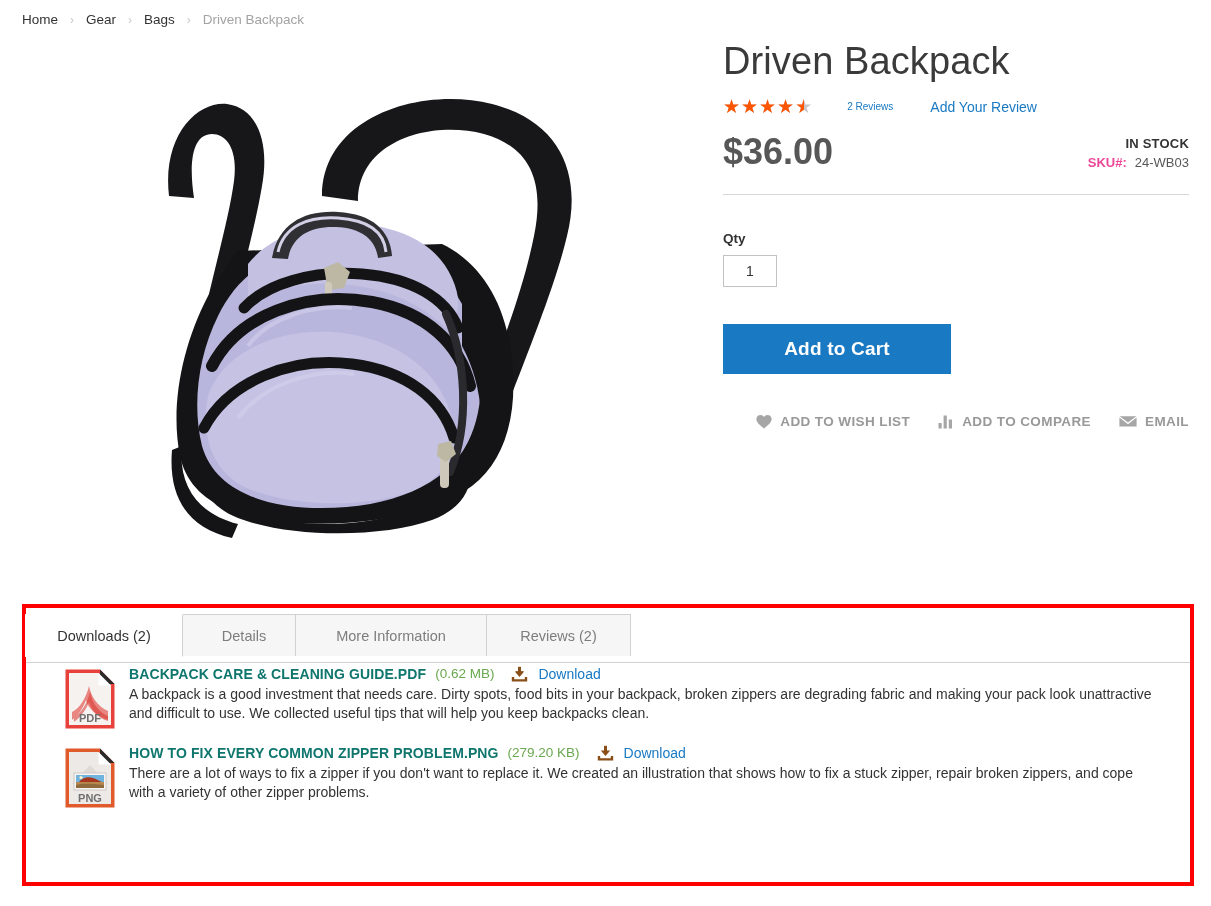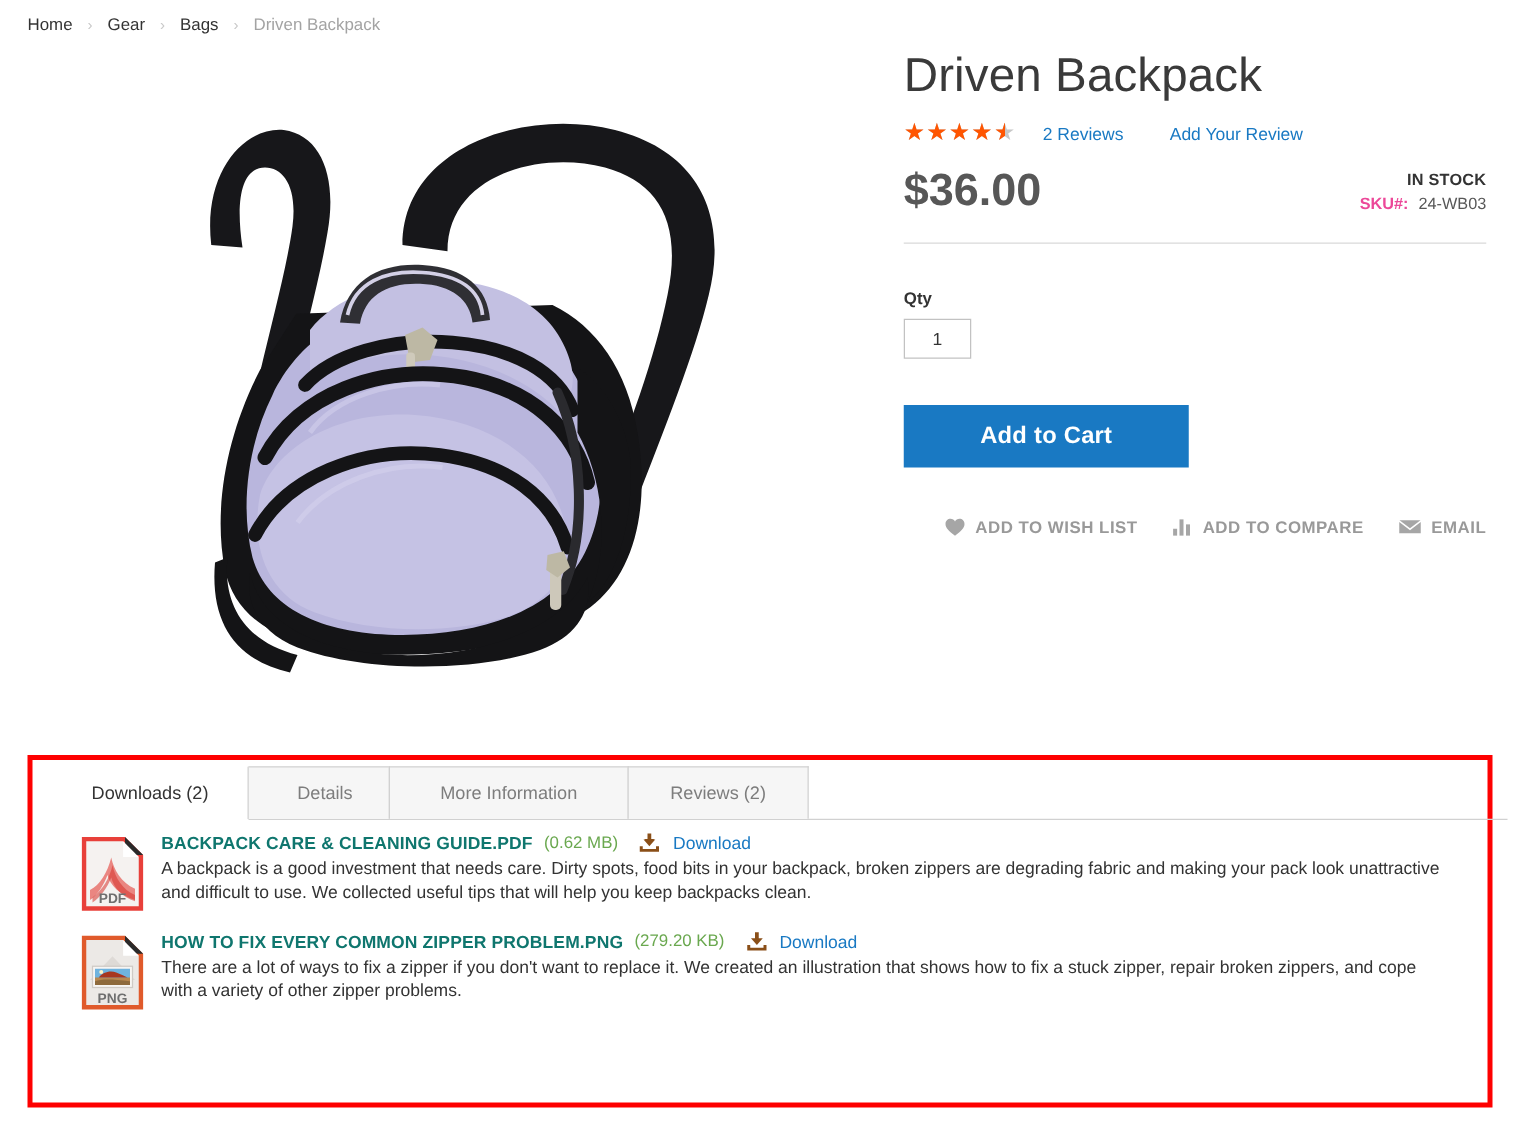--- a/index.html
+++ b/index.html
@@ -72,22 +72,22 @@
   .stars .fg {
     position: absolute;
     left: 0; top: 0;
     color: #ff5501;
     overflow: hidden;
     white-space: nowrap;
   }
   .reviews-link {
     color: #1979c3;
     text-decoration: none;
-    font-size: 14px;
-    margin-left: 21px;
+    font-size: 10px;
+    margin-left: 34px;
   }
   .add-review-link {
     color: #1979c3;
     text-decoration: none;
     font-size: 14px;
     margin-left: 37px;
   }
 
   .price-row {
     position: relative;
@@ -184,25 +184,24 @@
     width: 1172px; height: 282px;
     border: 4px solid #fe0000;
     background: #ffffff;
   }
 
   
   .tabs-strip {
     position: absolute;
     left: 26px; top: 608px;
     width: 1164px;
-    height: 48px;
-    display: flex;
-    align-items: flex-end;
+    height: 55px;
+    display: flex;
+    align-items: center;
     border-bottom: 1px solid #d1d1d1;
-    margin-left: 16px;
   }
   .tab {
     height: 42px;
     display: flex;
     align-items: center;
     justify-content: center;
     font-size: 14.5px;
     cursor: pointer;
     background: #f6f6f6;
     border-left: 1px solid #d1d1d1;

